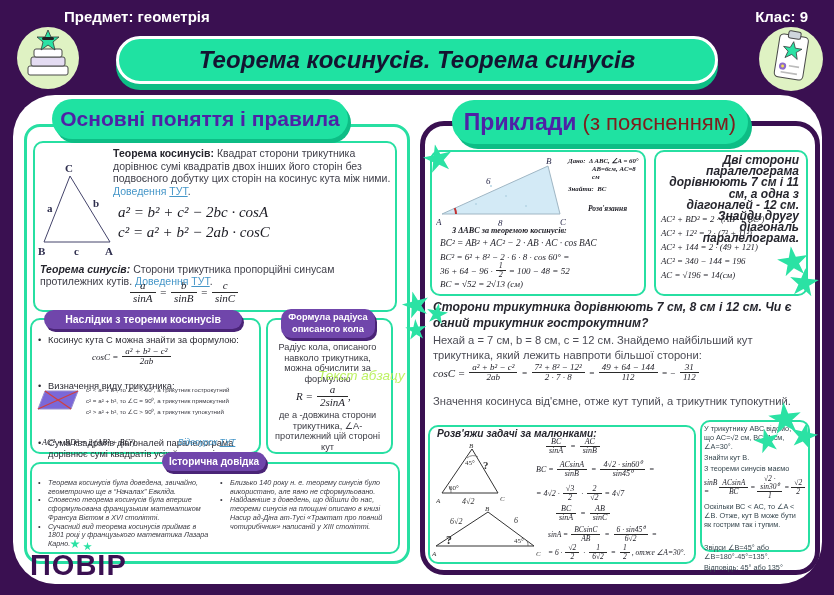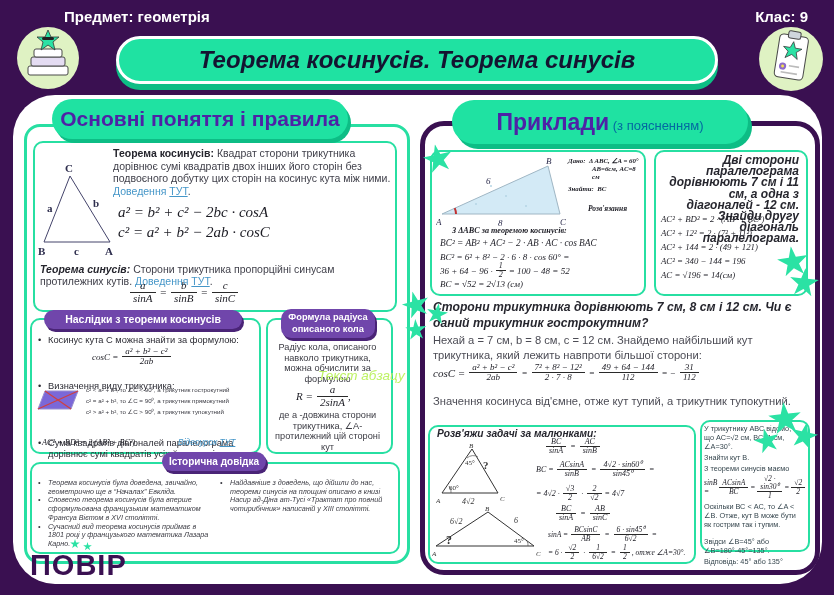--- a/index.html
+++ b/index.html
@@ -178,30 +178,31 @@
   <div class="tealbox" style="left:30px;top:462px;width:366px;height:88px"></div>
   <div class="ppill" style="left:162px;top:452px;width:104px;height:19px;font-size:10px;line-height:19px">
     <span>Історична довідка</span>
   </div>
   <div class="abs" style="left:38px;top:479px;width:176px;font-size:7.2px;line-height:8.7px;font-style:italic;color:#3a3a42;z-index:3">
     <div class="bullet">Теорема косинусів була доведена, звичайно, геометрично ще в “Началах” Евкліда.</div>
     <div class="bullet">Словесно теорема косинусів була вперше сформульована французьким математиком Франсуа Вієтом в XVI столітті.</div>
     <div class="bullet">Сучасний вид теорема косинусів приймає в 1801 році у французького математика Лазара Карно.</div>
   </div>
   <div class="abs" style="left:220px;top:479px;width:170px;font-size:7.2px;line-height:8.7px;font-style:italic;color:#3a3a42;z-index:3">
+    <div class="bullet">Близько 140 року н. е. теорему синусів було використано, але явно не сформульовано.</div>
     <div class="bullet">Найдавніше з доведень, що дійшли до нас, теореми синусів на площині описано в книзі Насир ад-Діна ат-Тусі «Трактат про повний чотирибічник» написаній у XIII столітті.</div>
   </div>
 
   <div class="star" style="left:70px;top:539px;width:10px;height:10px"></div>
   <div class="star" style="left:83px;top:542px;width:9px;height:9px"></div>
   <div class="abs" style="left:30px;top:549px;font-size:29px;font-weight:bold;letter-spacing:1px;color:#3a1051;z-index:6">ПОВІР</div>
 
   <div class="abs" style="left:420px;top:121px;width:390px;height:444px;border:5px solid #3a1051;border-radius:24px;z-index:2"></div>
   <div class="mintpill" style="left:452px;top:100px;width:296px;height:44px;box-shadow:4px 5px 0 #0dbd85;line-height:44px">
-    <b style="font-size:23px;color:#4e22a6">Приклади</b><span style="font-size:13px;color:#0369a1"> (з поясненням)</span>
+    <b style="font-size:23px;color:#4e22a6">Приклади</b><span style="font-size:22px;color:#7f1d1d"> (з поясненням)</span>
   </div>
 
   <div class="tealbox" style="left:430px;top:150px;width:212px;height:142px"></div>
   <div class="star" style="left:423px;top:144px;width:30px;height:30px;transform:rotate(-12deg)"></div>
   <div class="abs" style="left:436px;top:156px;z-index:3">
     <svg width="130" height="72" viewBox="0 0 130 72">
       <polygon points="6,58 112,10 124,58" fill="#d3eaf6" stroke="#9fb6c4"></polygon>
       <circle cx="40" cy="48" r="1" fill="#b5d4e4"></circle>
         <circle cx="70" cy="40" r="1" fill="#b5d4e4"></circle>
       <circle cx="90" cy="50" r="1" fill="#b5d4e4"></circle>
@@ -408,20 +409,20 @@
           <span class="fn">√2 · sin30⁰</span>
           <span class="fd">1</span>
         </span>
       <span class="eqs" style="margin:0 2px">=</span>
       <span class="frac">
           <span class="fn">√2</span>
           <span class="fd">2</span>
         </span>
     </div>
     <p>Оскільки ВС &lt; АС, то ∠A &lt; ∠B. Отже, кут В може бути як гострим так і тупим.</p>
-    <p style="margin-top:8px">Звідси ∠B=45° або ∠B=180°-45°=135°.</p>
+    <p style="margin-top:14px">Звідси ∠B=45° або ∠B=180°-45°=135°.</p>
     <p style="margin-top:2px">Відповідь: 45° або 135°</p>
   </div>
   <div class="star" style="left:768px;top:402px;width:34px;height:34px;transform:rotate(-6deg)"></div>
   <div class="star" style="left:790px;top:422px;width:28px;height:28px;transform:rotate(12deg)"></div>
   <div class="star" style="left:754px;top:428px;width:26px;height:26px;transform:rotate(-14deg)"></div>
 
 </div>
 
 </body></html>

